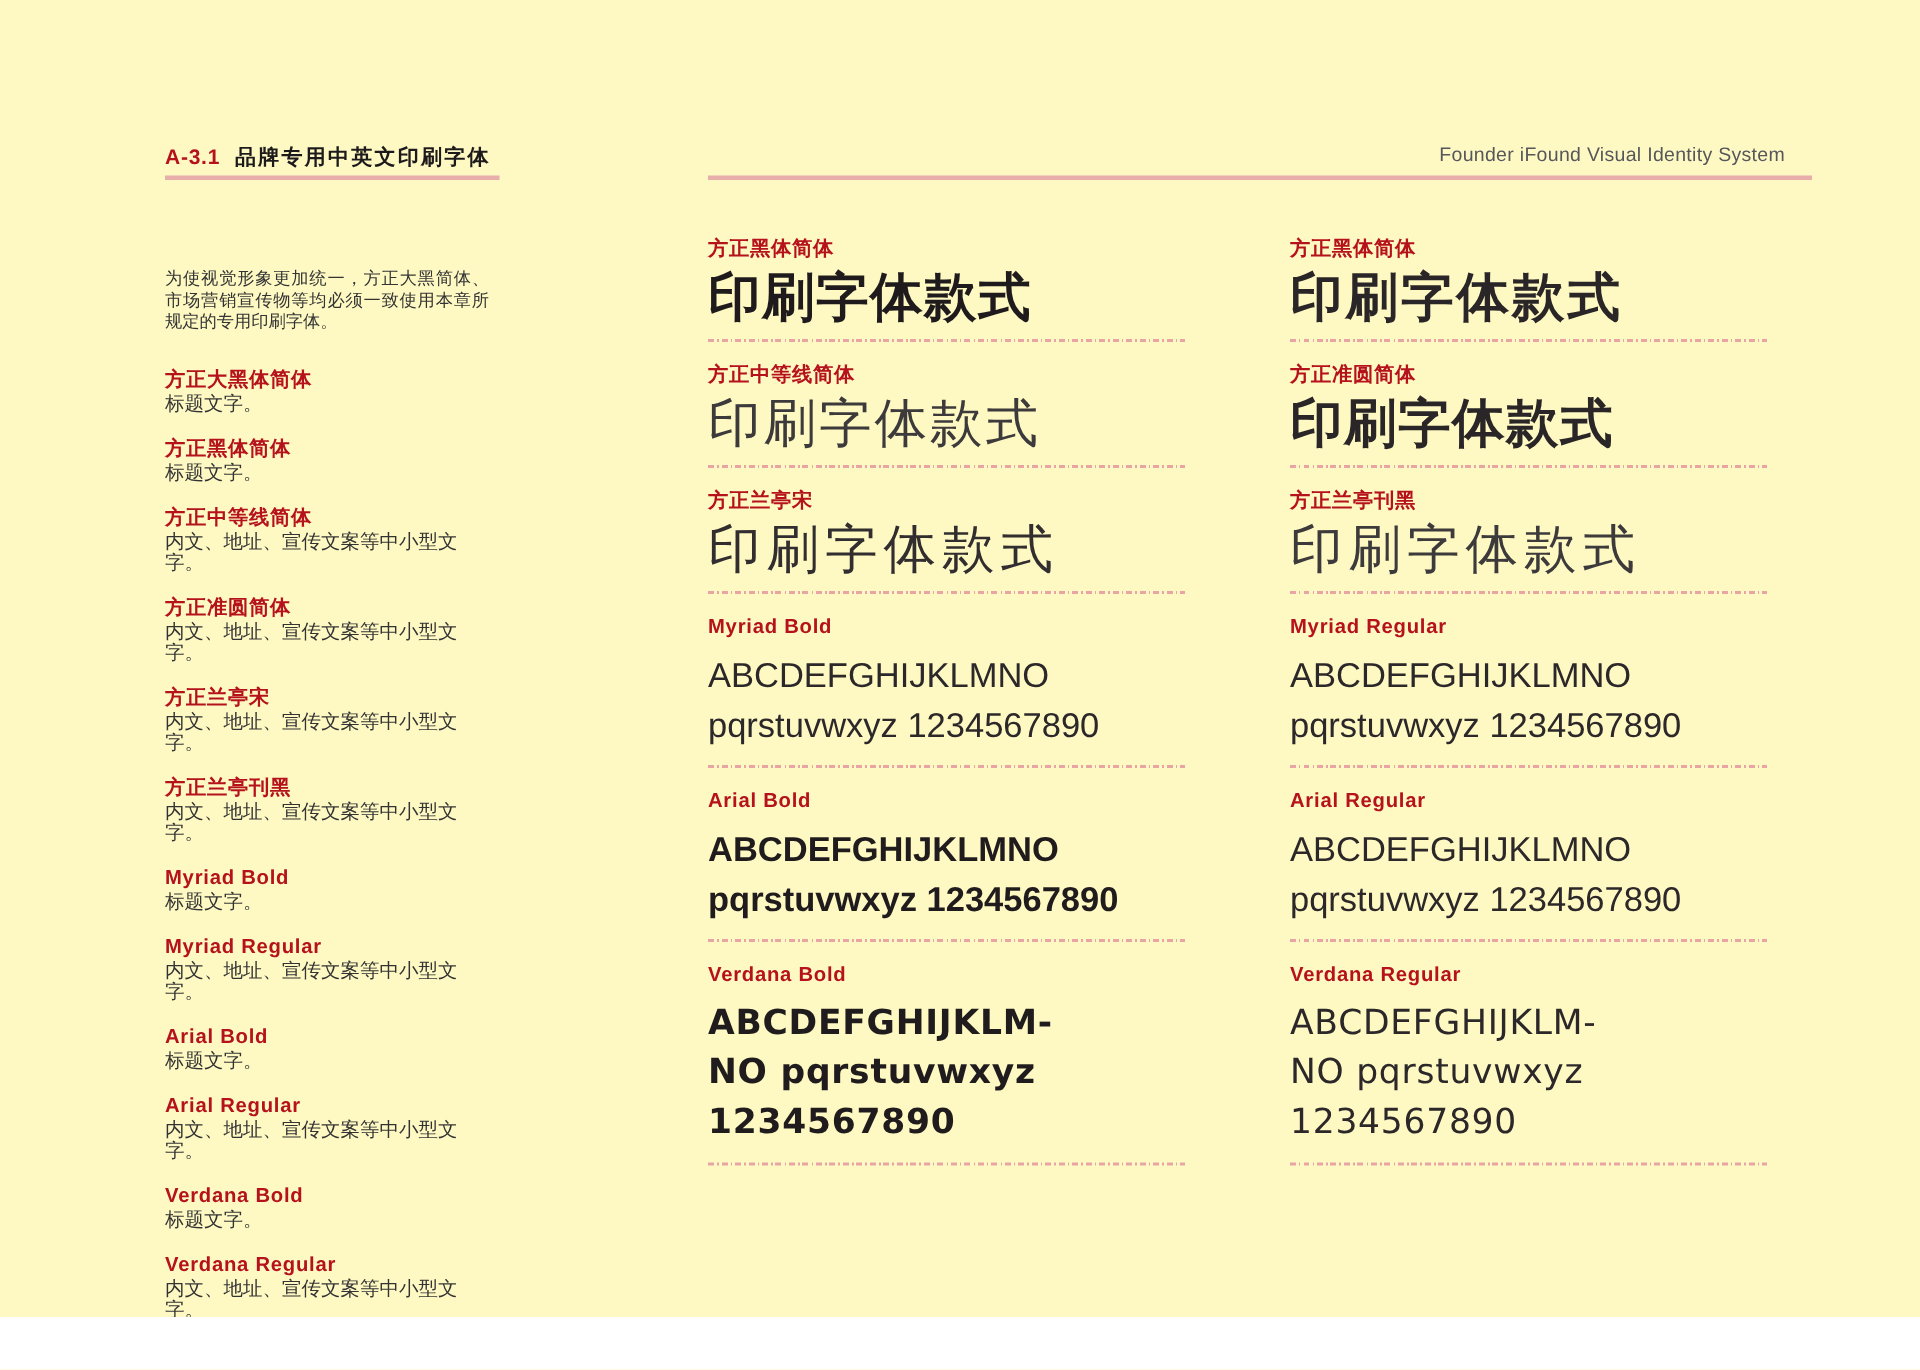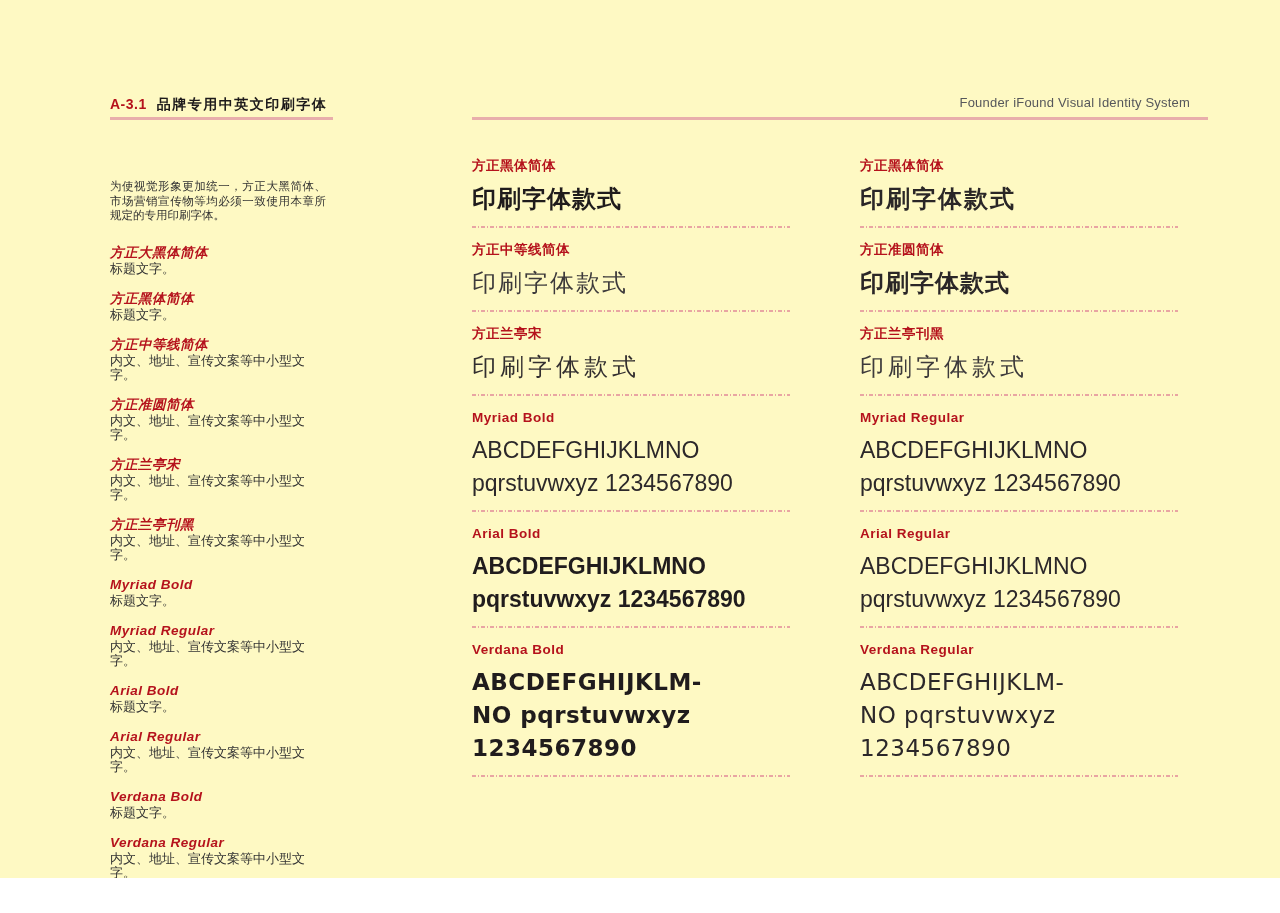--- a/index.html
+++ b/index.html
@@ -31,21 +31,21 @@
 
   
   #sidebar { position: absolute; left: 110px; top: 179px; width: 216px; }
   #sidebar .intro {
     font-size: 11.5px; line-height: 14.5px; color: #333333;
     text-align: justify; margin-bottom: 20px;
   }
   .side-item { margin-bottom: 13px; }
   .side-name {
     color: #b5121c; font-size: 13.5px; font-weight: 700;
-    line-height: 19px; letter-spacing: 0.5px; font-style: italic;
+    line-height: 19px; letter-spacing: 0.5px;
   }
   .side-usage { font-size: 13px; line-height: 14px; color: #333333; }
 
   
   .spec-col { position: absolute; top: 157px; width: 318px; }
   #col-left  { left: 472px; }
   #col-right { left: 860px; }
 
   .spec-label {
     color: #b5121c; font-size: 13.5px; font-weight: 700;
@@ -53,21 +53,21 @@
   }
   .spec-sample { color: #262123; white-space: pre-line; }
   .sep {
     height: 2px; margin-top: 10px; margin-bottom: 13px;
     background: repeating-linear-gradient(90deg,
       #e8a5a3 0px, #e8a5a3 4px, transparent 4px, transparent 6px,
       #e8a5a3 6px, #e8a5a3 7px, transparent 7px, transparent 9px);
   }
 
   
-  .cn { font-size: 24px; line-height: 34px; }
+  .cn { font-size: 35px; line-height: 34px; }
   .f-dahei       { font-family: "DejaVu Sans", sans-serif; font-weight: 900; color: #1f1b1c; letter-spacing: 1px; }
   .f-hei         { font-family: "DejaVu Sans", sans-serif; font-weight: 600; color: #2a2627; letter-spacing: 2px; }
   .f-zhongdeng   { font-family: "Liberation Sans", sans-serif; font-weight: 400; color: #3d3a3b; letter-spacing: 2px; }
   .f-zhunyuan    { font-family: "DejaVu Sans", sans-serif; font-weight: 700; color: #2a2627; letter-spacing: 1px; }
   .f-song        { font-family: "DejaVu Serif", serif; font-weight: 400; color: #322e2f; letter-spacing: 4px; }
   .f-kanhei      { font-family: "Liberation Sans", sans-serif; font-weight: 300; color: #3d3a3b; letter-spacing: 4px; }
 
   
   .latin { font-size: 23px; line-height: 33px; }
   .f-myriad-b { font-family: "Liberation Sans", sans-serif; font-weight: 400; color: #2c282a; }

